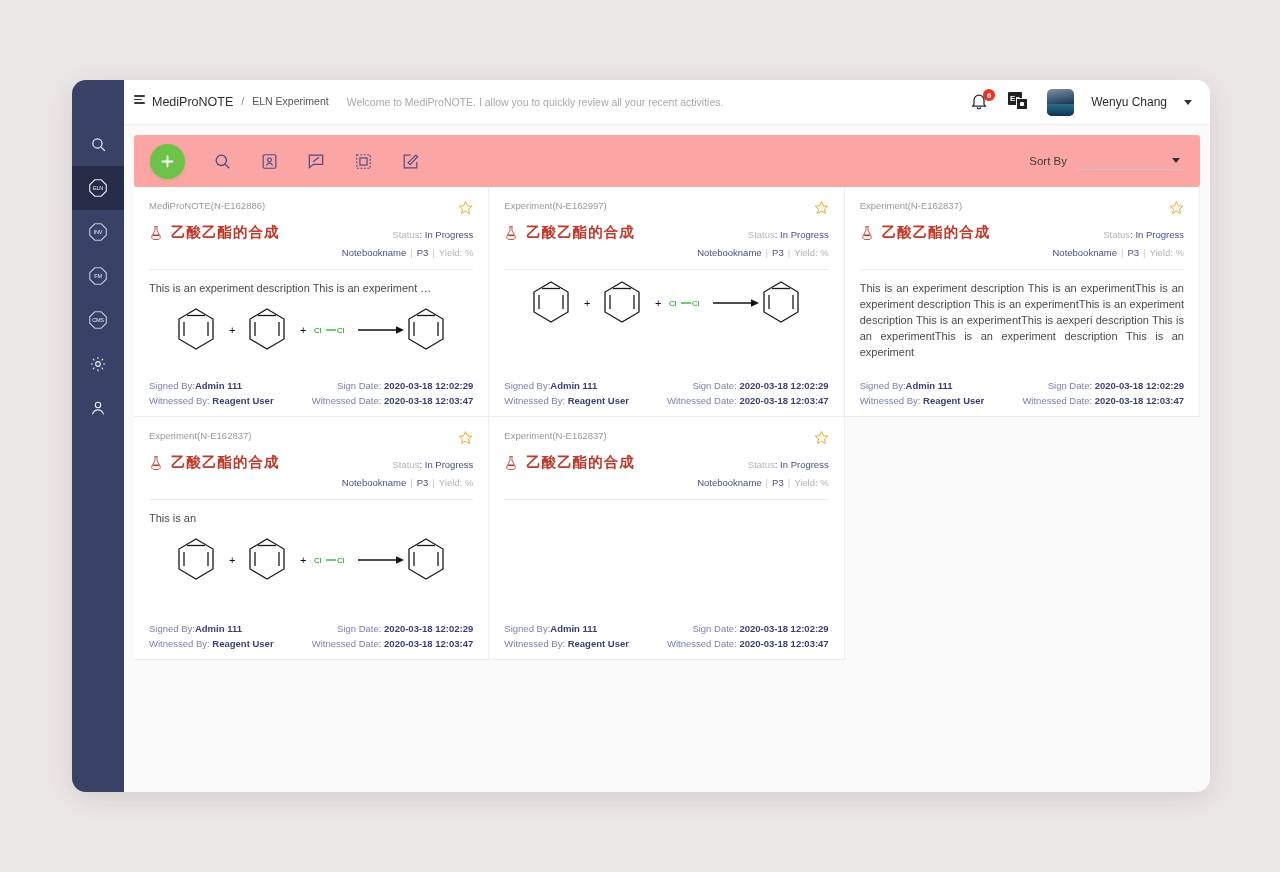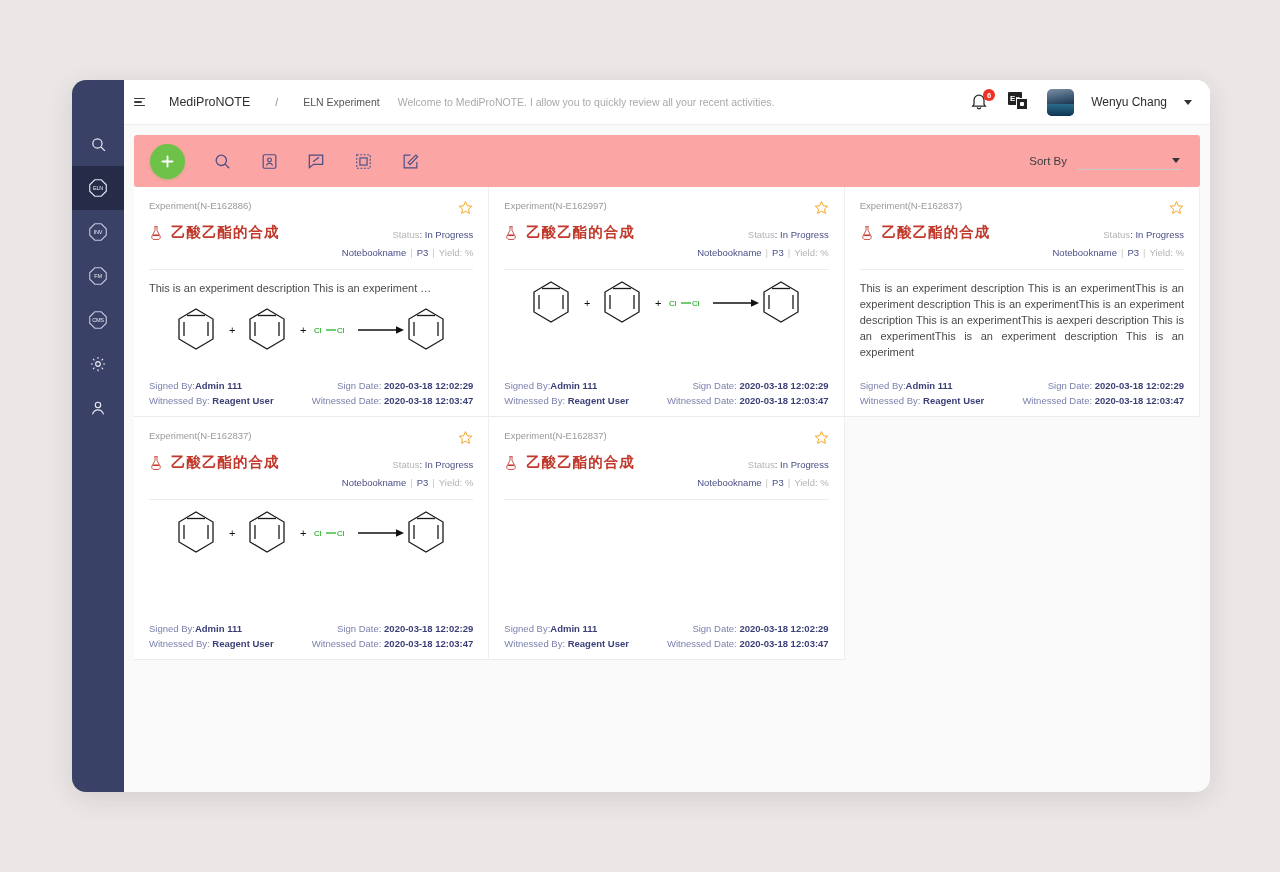--- a/index.html
+++ b/index.html
@@ -67,21 +67,21 @@
   .topbar {
     height: 45px;
     background: #ffffff;
     border-radius: 0 14px 0 0;
     display: flex;
     align-items: center;
     padding: 0 18px 0 10px;
     flex-shrink: 0;
     border-bottom: 1px solid #f0eeee;
   }
-  .brand { display: flex; align-items: center; gap: 24px; }
+  .brand { display: flex; align-items: flex-start; gap: 7px; }
   .hamb { display: flex; flex-direction: column; gap: 2px; width: 11px; }
   .hamb i { display: block; height: 1.5px; background: #3a3a3a; border-radius: 1px; }
   .hamb i:nth-child(2) { width: 8px; }
   .crumb-main { font-size: 12.5px; color: #2f2f2f; }
   .crumb-sep { font-size: 10.5px; color: #8b8b8b; margin: 0 1px; }
   .crumb-sub { font-size: 10.5px; color: #555; }
   .welcome { font-size: 10.5px; color: #a9a9a9; margin-left: 18px; }
   .topright { margin-left: auto; display: flex; align-items: center; gap: 17px; }
   .bell-wrap { position: relative; width: 22px; height: 22px; }
   .nbadge {
@@ -375,21 +375,21 @@
       <div class="sortwrap">
         <span class="sortlabel">Sort By</span>
         <div class="sortsel"></div>
       </div>
     </div>
 
 
     <div class="grid" id="card-grid">
         <div class="card r1">
     <div class="card-id-row">
-      <span class="card-id">Experiment(N-E162886)</span>
+      <span class="card-id">MediProNOTE(N-E162886)</span>
       <span class="star"><svg width="15" height="15" viewBox="0 0 24 24" fill="none" stroke="#f5a623" stroke-width="1.6" stroke-linejoin="round">
   <polygon points="12,2.6 15,9.2 22,9.9 16.7,14.7 18.3,21.4 12,17.9 5.7,21.4 7.3,14.7 2,9.9 9,9.2"></polygon>
               </svg></span>
     </div>
     <div class="title-row">
       <span class="flask"><svg width="14" height="16" viewBox="0 0 20 24" fill="none" stroke="#c0392b" stroke-width="1.3">
   <path d="M7.5 2.5h5M8.5 2.5v5.5L4 16.5a3.5 3.5 0 0 0 3 5.2h6a3.5 3.5 0 0 0 3-5.2L11.5 8V2.5"></path>
   <path d="M5.6 15.4h8.8" stroke-width="2.4"></path>
               </svg></span>
       <span class="card-title">乙酸乙酯的合成</span>
@@ -544,20 +544,21 @@
   <path d="M7.5 2.5h5M8.5 2.5v5.5L4 16.5a3.5 3.5 0 0 0 3 5.2h6a3.5 3.5 0 0 0 3-5.2L11.5 8V2.5"></path>
   <path d="M5.6 15.4h8.8" stroke-width="2.4"></path>
               </svg></span>
       <span class="card-title">乙酸乙酯的合成</span>
       <span class="meta">
         <span class="meta-line1">Status<span class="v">: In Progress</span></span>
         <span class="meta-line2">Notebookname<span class="dim">|</span>P3<span class="dim">|</span><span class="yl">Yield: %</span></span>
       </span>
     </div>
     <div class="divider"></div>
+    <div class="desc">This is an</div>
     <div class="rxn">
             <svg width="275" height="54" viewBox="0 0 275 54">
   <g stroke="#1a1a1a" stroke-width="1.3" fill="none">
   <polygon points="22,6 39,16 39,36 22,46 5,36 5,16"></polygon>
   <line x1="10" y1="19" x2="10" y2="33"></line>
   <line x1="34" y1="19" x2="34" y2="33"></line>
   <line x1="13" y1="12.5" x2="31" y2="12.5"></line>
               </g>
   <text x="55" y="31" font-size="11" fill="#111" font-family="Liberation Sans, sans-serif">+</text>
   <g stroke="#1a1a1a" stroke-width="1.3" fill="none">

